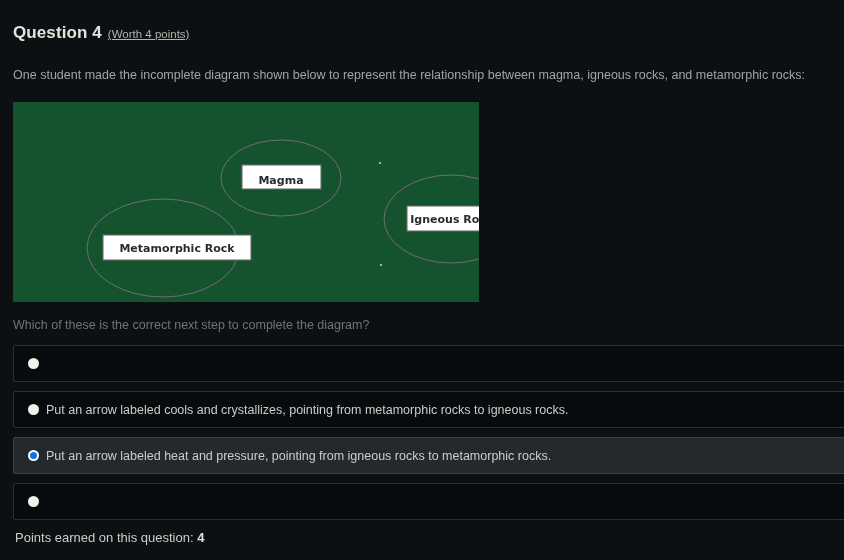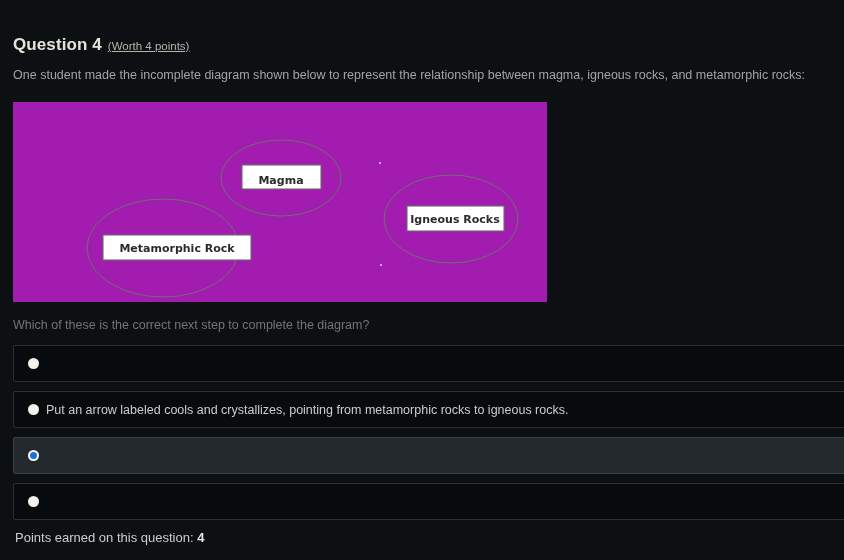--- a/index.html
+++ b/index.html
@@ -25,21 +25,20 @@
   }
 
   
   .q-header {
     position: absolute;
     left: 13px;
     top: 23px;
     display: flex;
     align-items: baseline;
     gap: 6px;
-    margin-top: 12px;
   }
   .q-title {
     font-size: 17px;
     font-weight: bold;
     color: #e6e3dd;
     letter-spacing: 0.1px;
   }
   .q-worth {
     font-size: 11.5px;
     color: #b5b2ab;
@@ -55,23 +54,23 @@
     color: #a3a3a3;
     letter-spacing: 0.01px;
     white-space: nowrap;
   }
 
   
   .diagram-wrap {
     position: absolute;
     left: 13px;
     top: 102px;
-    width: 534px;
+    width: 466px;
     height: 200px;
-    background: #a21caf;
+    background: #14532d;
     overflow: hidden;
   }
   .diagram-wrap svg { display: block; }
 
   .dg-ellipse {
     fill: none;
     stroke: #6f6f72;
     stroke-width: 1;
   }
   .dg-box {
@@ -199,20 +198,21 @@
       <span class="radio"></span>
     </div>
 
     <div class="option">
       <span class="radio"></span>
       <span class="option-label">Put an arrow labeled cools and crystallizes, pointing from metamorphic rocks to igneous rocks.</span>
     </div>
 
     <div class="option selected">
       <span class="radio"></span>
+      <span class="option-label">Put an arrow labeled heat and pressure, pointing from igneous rocks to metamorphic rocks.</span>
     </div>
 
     <div class="option">
       <span class="radio"></span>
     </div>
 
   </div>
 
   <div class="points">
     <span>Points earned on this question:</span>

